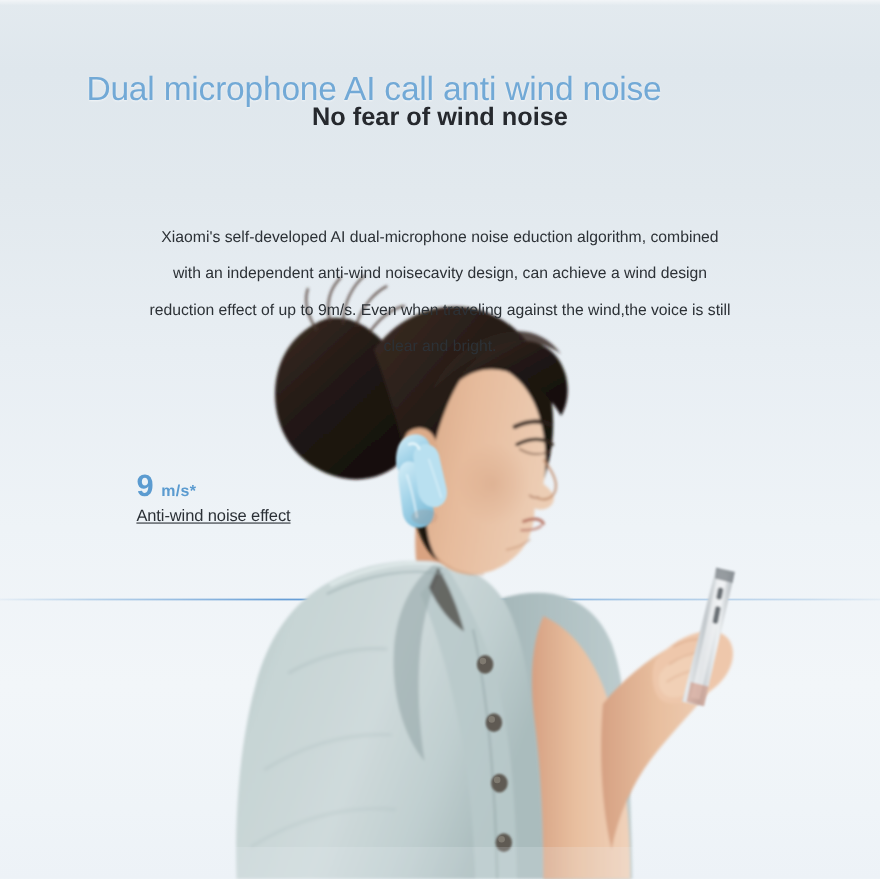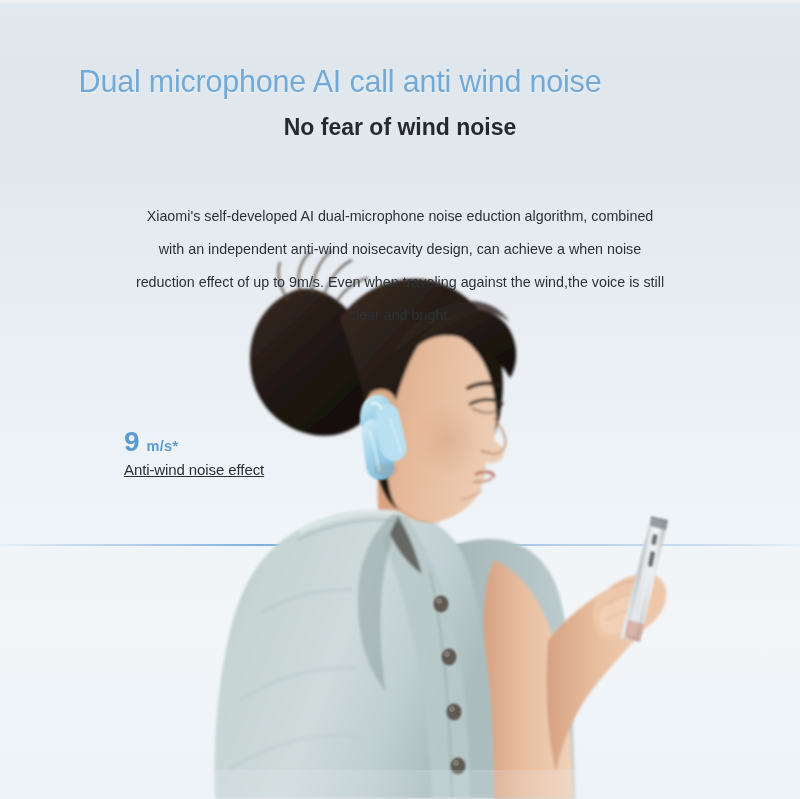--- a/index.html
+++ b/index.html
@@ -57,21 +57,20 @@
     color: #72a9d6;
     text-shadow: 0 1px 2px rgba(255,255,255,.6);
   }
   .subhead {
     position: absolute;
     top: 92px; left: 0; width: 800px;
     font-size: 23px;
     font-weight: bold;
     line-height: 29px;
     color: #26292e;
-    margin-top: 21px;
   }
   .subhead div { white-space: nowrap; }
 
   .body-copy {
     position: absolute;
     top: 156px; left: 100px;
     width: 600px;
     font-size: 14.3px;
     line-height: 33px;
     color: #2c3136;
@@ -720,21 +719,21 @@
   <div class="text-block">
 
     <h1 class="headline">Dual microphone AI call anti wind noise</h1>
 
     <div class="subhead">
       <div>No fear of wind noise</div>
     </div>
 
     <div class="body-copy">
       <div>Xiaomi's self-developed AI dual-microphone noise eduction algorithm, combined</div>
-      <div>with an independent anti-wind noisecavity design, can achieve a when noise</div>
+      <div>with an independent anti-wind noisecavity design, can achieve a wind design</div>
       <div>reduction effect of up to 9m/s. Even when traveling against the wind,the voice is still</div>
       <div>clear and bright.</div>
     </div>
   </div>
 
   <div class="stat">
     <div class="stat-row">
       <span class="stat-value">9</span>
       <span class="stat-unit">m/s*</span>
     </div>

